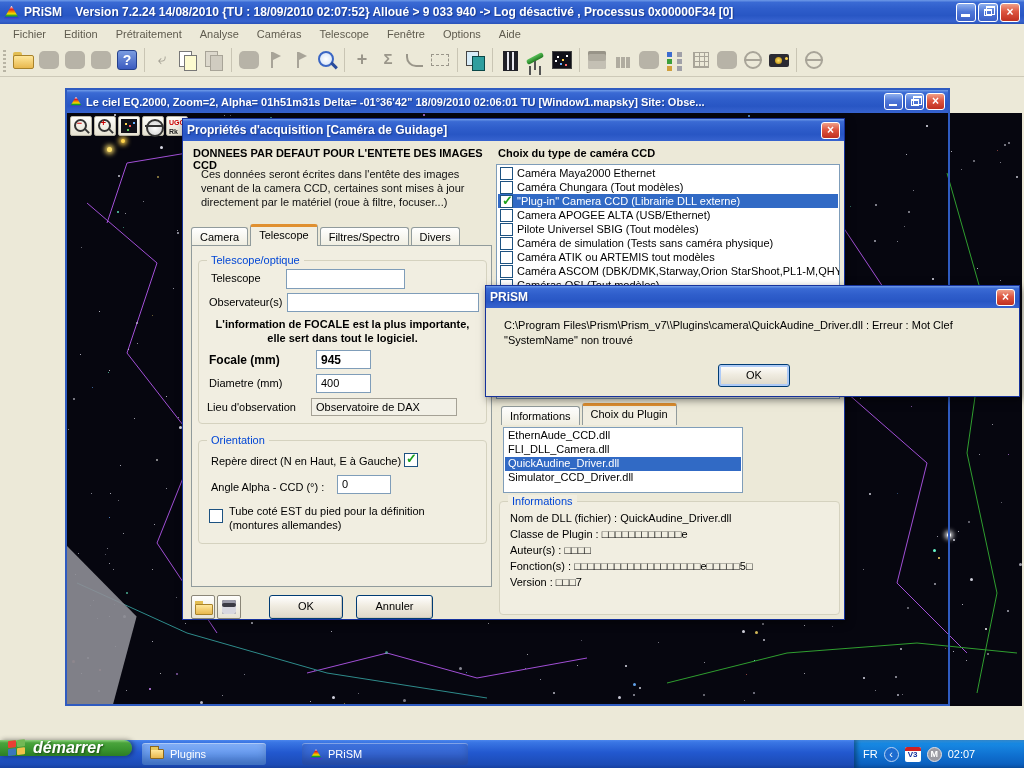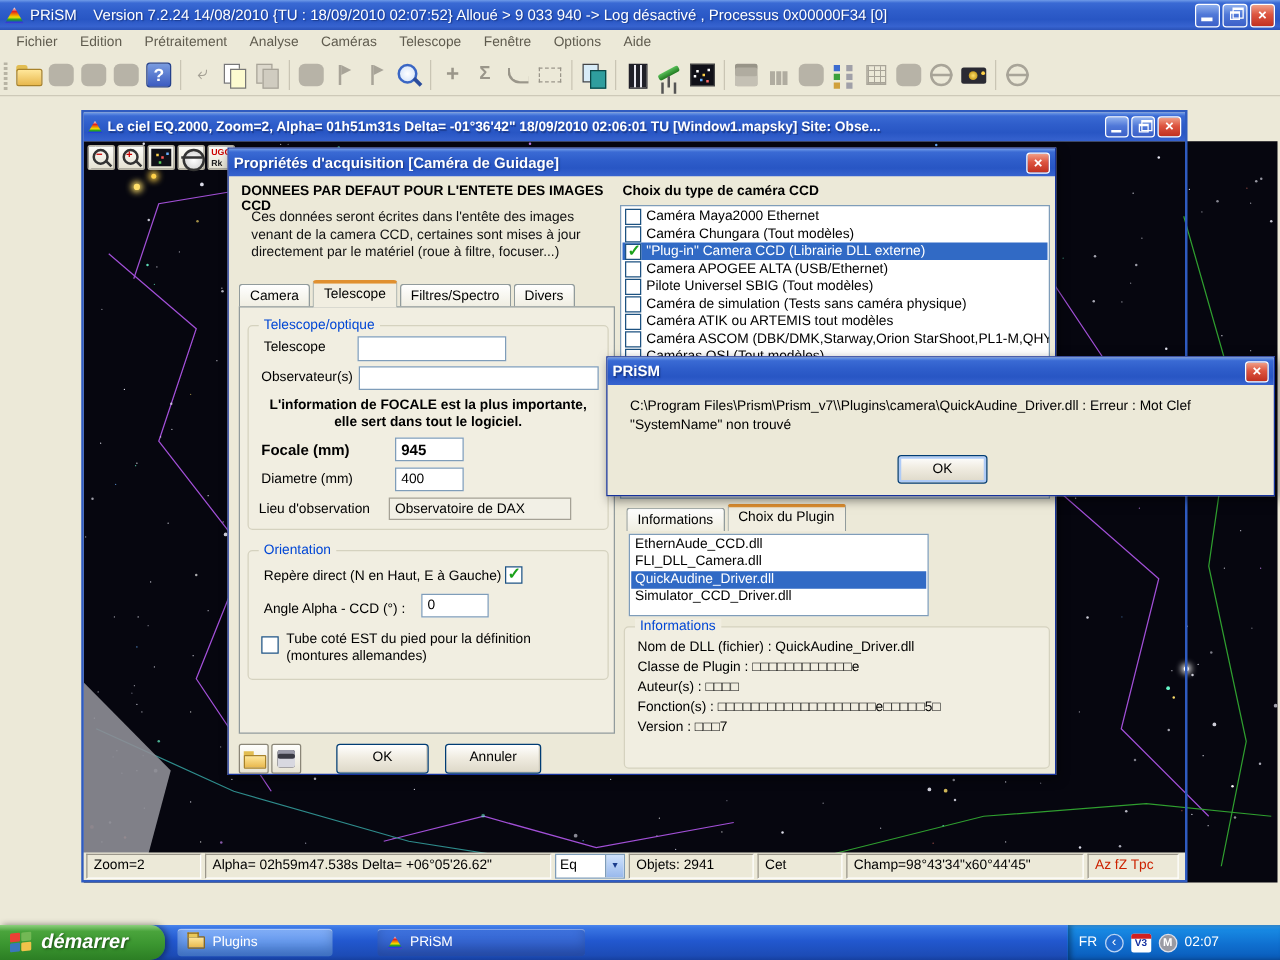--- a/index.html
+++ b/index.html
@@ -4,21 +4,21 @@
 <style>
   html,body{margin:0;padding:0}
   *{box-sizing:border-box}
   #screen{position:relative;width:1024px;height:768px;background:#ece9d8;overflow:hidden;
           font-family:"Liberation Sans",sans-serif;font-size:11px;color:#000;cursor:default}
 
   
   .app-titlebar{position:absolute;left:0;top:0;width:1024px;height:24px;
     background:linear-gradient(180deg,#6f9be8 0%,#3a6ad4 10%,#2f5ecb 35%,#2856c4 65%,#3763cf 88%,#2a52b8 100%);
     display:flex;align-items:center;padding:0 4px;border-radius:0}
-  .app-title-text{color:#fff;font-weight:normal;font-size:12px;text-shadow:1px 1px 1px #1a3a8c;
+  .app-title-text{color:#fff;font-weight:bold;font-size:12px;text-shadow:1px 1px 1px #1a3a8c;
     white-space:nowrap;overflow:hidden;flex:1;margin-left:5px}
   .prism-tri{width:15px;height:13px;flex:none;
     clip-path:polygon(50% 0,100% 100%,0 100%);
     background:linear-gradient(180deg,#f8f8f8 0%,#e02020 25%,#f09000 45%,#f0e000 60%,#20a020 75%,#2040e0 90%,#8020c0 100%)}
   .prism-tri.small{width:12px;height:10px}
   .wc{width:20px;height:19px;border:1px solid #fff;border-radius:3px;margin-left:2px;flex:none;
     background:linear-gradient(180deg,#8fb0ee 0%,#5078d8 45%,#3c60c8 100%);
     color:#fff;text-align:center;line-height:17px;font-size:12px;font-weight:bold;position:relative}
   .wc.close{background:linear-gradient(180deg,#f0a088 0%,#dd5540 45%,#c03020 100%)}
   .minus-glyph{position:absolute;left:4px;bottom:4px;width:9px;height:3px;background:#fff}
@@ -169,21 +169,21 @@
   .prow.sel{background:#316ac5;color:#fff}
   .info-lines{position:absolute;left:10px;top:8px;right:4px;bottom:4px;overflow:hidden;line-height:16px;white-space:nowrap}
 
   .errdlg{position:absolute;left:485px;top:285px;width:535px;height:112px;background:#ece9d8;
     border:1px solid #16329c;box-shadow:2px 3px 8px rgba(0,0,0,.5);z-index:20}
   .err-msg{position:absolute;left:18px;top:32px;width:504px;line-height:15px}
 
   
   .taskbar{position:absolute;left:0;top:740px;width:1024px;height:28px;z-index:50;
     background:linear-gradient(180deg,#4b86ee 0%,#3a76e4 8%,#2258cf 45%,#1c4bb5 88%,#1640a0 100%)}
-  .start{position:absolute;left:0;top:0;height:28px;width:132px;border-radius:0 12px 12px 0;
+  .start{position:absolute;left:0;top:0;height:16px;width:132px;border-radius:0 12px 12px 0;
     background:linear-gradient(180deg,#8ed07e 0%,#4aa43c 18%,#3b9630 55%,#2c7e24 100%);
     box-shadow:2px 0 5px rgba(0,0,0,.45);display:flex;align-items:center;padding-left:8px;gap:6px}
   .start-label{color:#fff;font-weight:bold;font-style:italic;font-size:16px;text-shadow:1px 1px 2px #1c4c14}
   .winlogo{width:19px;height:17px;display:grid;grid-template-columns:8px 8px;grid-template-rows:7px 7px;gap:1px;transform:skewY(-6deg)}
   .winlogo span{border-radius:1px}
   .taskbtn{position:absolute;top:3px;height:22px;border-radius:3px;color:#fff;display:flex;align-items:center;
     gap:6px;padding:0 8px;font-size:11px;overflow:hidden;white-space:nowrap;
     box-shadow:inset 0 1px 0 rgba(255,255,255,.35),inset 0 -7px 9px rgba(0,0,0,.18)}
   .taskbtn.lit{background:linear-gradient(#82aef6,#4a86e8)}
   .taskbtn.dim{background:linear-gradient(#3e72dd,#2b58c6)}
@@ -727,32 +727,20 @@
       <span class="prism-tri small"></span>
       <span class="sky-title-text">Le ciel EQ.2000, Zoom=2, Alpha= 01h51m31s Delta= -01°36'42"   18/09/2010 02:06:01 TU [Window1.mapsky]   Site: Obse...</span>
       <span class="wc sm">
           <span class="minus-glyph"></span>
         </span>
       <span class="wc sm">
           <span class="restore-glyph"></span>
         </span>
       <span class="wc sm close">×</span>
     </div>
-    <div class="sky-status">
-        <div class="sbc" style="width: 92px;">Zoom=2</div>
-        <div class="sbc" style="width: 277px;">Alpha= 02h59m47.538s Delta= +06°05'26.62"</div>
-        <div class="sbc sbc-dd" style="width: 56px;">
-          <span class="dd-text">Eq</span>
-          <span class="dd-btn">▼</span>
-        </div>
-        <div class="sbc" style="width: 100px;">Objets: 2941</div>
-        <div class="sbc" style="width: 68px;">Cet</div>
-        <div class="sbc" style="width: 190px;">Champ=98°43'34"x60°44'45"</div>
-        <div class="sbc red" style="flex: 1 1 0%;">Az fZ Tpc</div>
-      </div>
   </div>
 
   <div class="sky-toolbar">
       <span class="ski sk-zoomout">
         <span class="mag-sign">−</span>
       </span>
       <span class="ski sk-zoomin">
         <span class="mag-sign">+</span>
       </span>
       <span class="ski sk-mapmini"></span>

